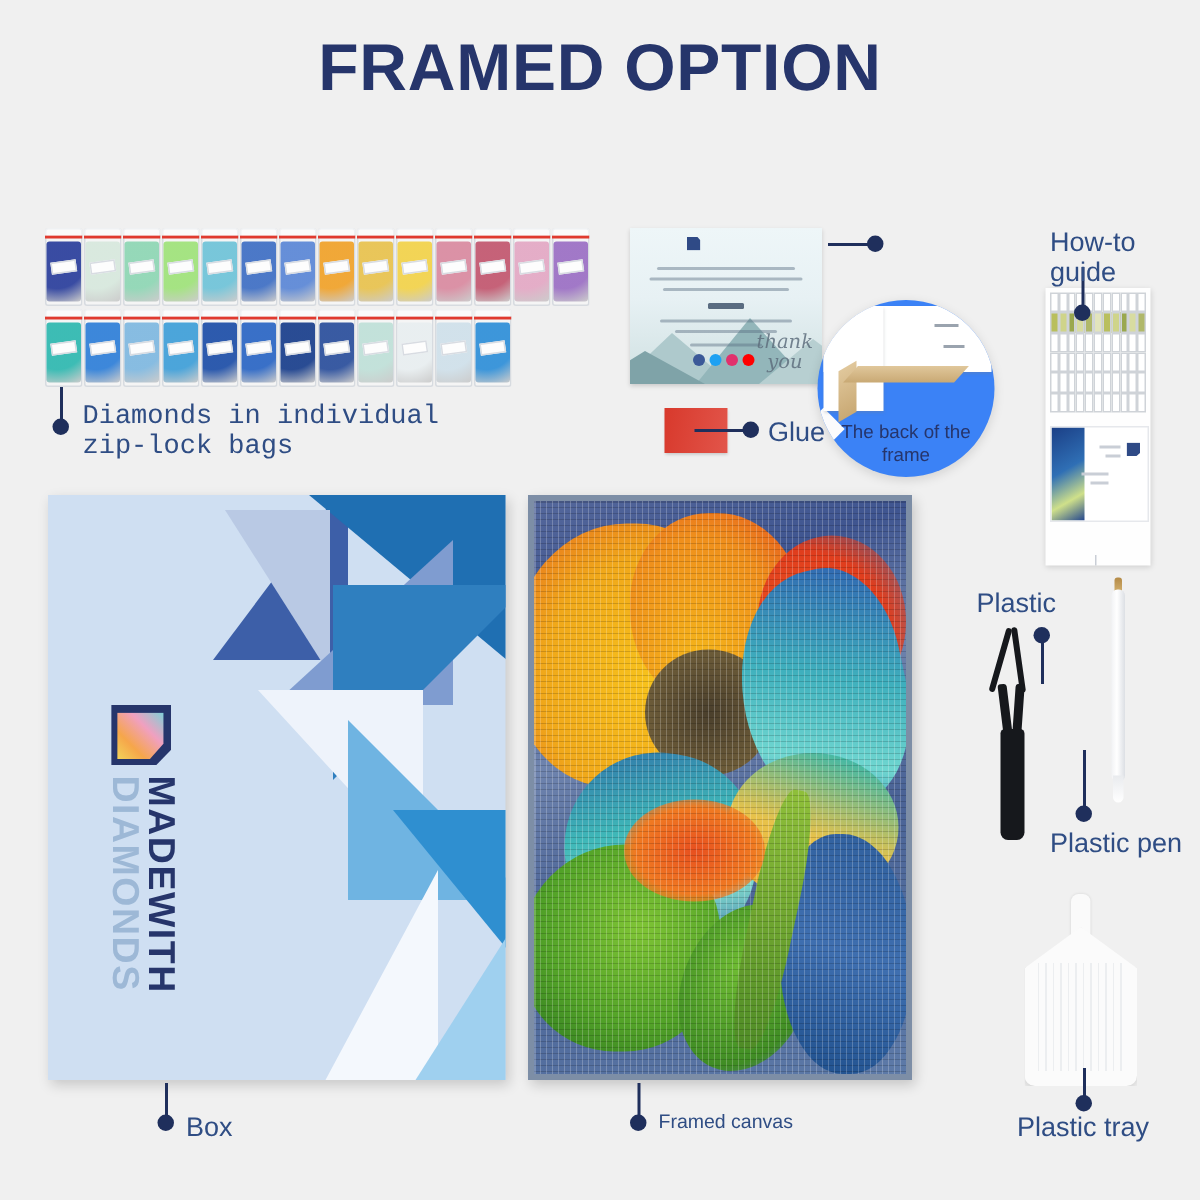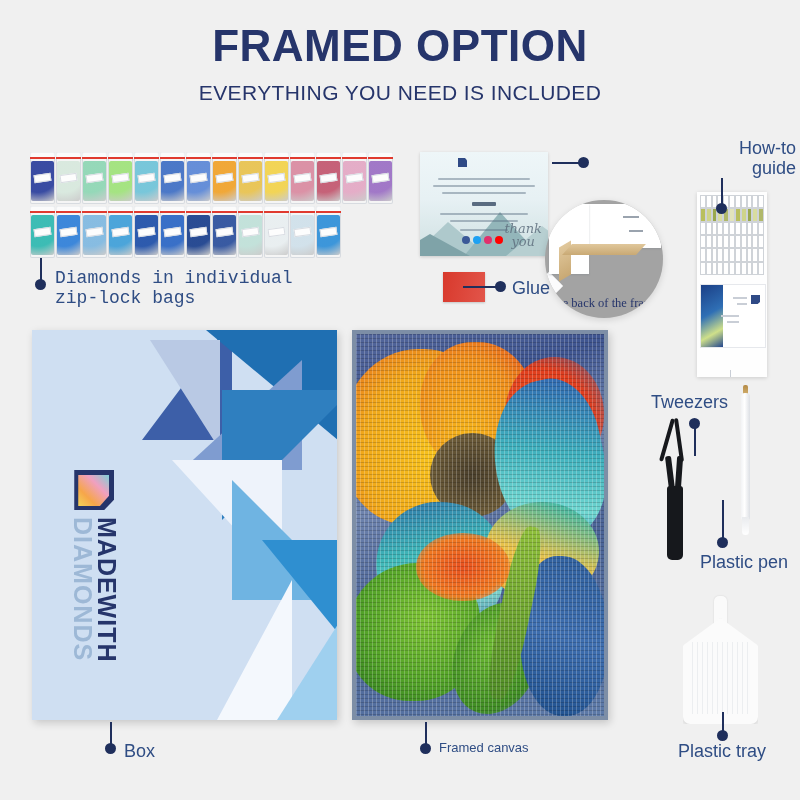--- a/index.html
+++ b/index.html
@@ -71,22 +71,22 @@
         font-family:"DejaVu Serif",serif;font-style:italic;font-size:13px;
         line-height:.95;text-align:center;opacity:.85;}
 
   
   .glue{position:absolute;left:443px;top:272px;width:42px;height:30px;
         background:linear-gradient(100deg,#d8392c,#e2554a);
         box-shadow:0 1px 2px rgba(0,0,0,.18);}
 
   
   .bubble{position:absolute;left:545px;top:200px;width:118px;height:118px;
-        border-radius:50%;background:#a3a3a3;overflow:hidden;
-        box-shadow:0 2px 7px rgba(0,0,0,.13);font-family:Liberation Serif, serif;}
+        border-radius:50%;background:#3b82f6;overflow:hidden;
+        box-shadow:0 2px 7px rgba(0,0,0,.13);}
   .bubble .tail{position:absolute;left:-6px;bottom:22px;width:20px;height:20px;
         background:#fbfbfc;transform:rotate(45deg);}
   .bubble .bd{position:absolute;inset:0;}
   .bubble .cap{position:absolute;left:0;right:0;bottom:8px;text-align:center;
         color:#26356b;font-size:12.5px;line-height:1.15;}
   .fr-canvas{position:absolute;background:#ffffff;
         box-shadow:0 1px 2px rgba(120,125,135,.35);}
   .fr-wood{position:absolute;background:linear-gradient(#e0c79b,#c9a974);}
 
   
@@ -157,21 +157,20 @@
         box-shadow:0 1px 4px rgba(0,0,0,.14);}
   .tray .gr{position:absolute;left:9px;top:46px;width:57px;height:72px;
         background:repeating-linear-gradient(90deg,#eceef0 0 1px,transparent 1px 5px);}
 </style>
 </head>
 <body>
 
 <div id="stage">
 
   <div class="hdr hdr-title">FRAMED OPTION</div>
-  <div class="hdr hdr-sub">EVERYTHING YOU NEED IS INCLUDED</div>
 
   <div class="bagrow" id="bagrow1" style="left:30px;top:152px;">
       <div class="bag">
         <span class="beads" style="background: radial-gradient(circle at 30% 30%, rgb(43, 63, 156) 0%, rgb(43, 63, 156) 60%, rgba(0, 0, 0, 0.18) 100%);"></span>
         <span class="zip" style="background: rgb(224, 58, 47);"></span>
         <span class="tag"></span>
       </div>
       <div class="bag">
         <span class="beads" style="background: radial-gradient(circle at 30% 30%, rgb(215, 232, 221) 0%, rgb(215, 232, 221) 60%, rgba(0, 0, 0, 0.18) 100%);"></span>
         <span class="zip" style="background: rgb(224, 58, 47);"></span>
@@ -431,21 +430,21 @@
       <div class="lg"></div>
       <div class="bar" style="right:18px;top:12px;width:14px;"></div>
       <div class="bar" style="right:18px;top:18px;width:10px;"></div>
       <div class="bar" style="right:26px;top:30px;width:18px;"></div>
       <div class="bar" style="right:26px;top:36px;width:12px;"></div>
     </div>
     <div class="lead v" style="left:33px;top:178px;height:14px;width:1px;background:#c9ced6;"></div>
   </div>
   <div class="lead v" style="left:721px;top:178px;height:28px;"></div>
   <div class="dot" style="left:716px;top:203px;"></div>
-  <div class="label" style="left:700px;top:138px;font-size:18px;text-align:right;width:96px;">How-to
+  <div class="label" style="left:700px;top:151px;font-size:18px;text-align:left;width:96px;">How-to
 guide</div>
 
   <div class="box">
     <div class="poly" style="left:110px;top:-10px;border-left:90px solid transparent;border-bottom:120px solid #3d5fa8;"></div>
     <div class="poly" style="left:150px;top:-20px;border-right:180px solid #1f6fb2;border-bottom:150px solid transparent;"></div>
     <div class="poly" style="left:118px;top:10px;border-left:70px solid transparent;border-top:110px solid #b9c9e4;"></div>
     <div class="poly" style="left:150px;top:30px;border-right:120px solid #7f9cd0;border-top:110px solid transparent;"></div>
     <div class="poly" style="left:190px;top:60px;border-left:130px solid #2f7fbf;border-bottom:130px solid transparent;"></div>
     <div class="poly" style="left:140px;top:130px;border-right:110px solid #eef3fb;border-bottom:120px solid transparent;"></div>
     <div class="poly" style="left:200px;top:150px;border-left:120px solid #6fb4e2;border-top:120px solid transparent;"></div>
@@ -517,21 +516,21 @@
 
   <div class="twz" style="left:655px;top:418px;width:40px;height:140px;">
     <b style="left:10px;top:0;width:4px;height:44px;transform:rotate(16deg);"></b>
     <b style="left:22px;top:0;width:4px;height:44px;transform:rotate(-8deg);"></b>
     <b style="left:12px;top:38px;width:6px;height:34px;transform:rotate(-7deg);"></b>
     <b style="left:21px;top:38px;width:6px;height:34px;transform:rotate(4deg);"></b>
     <b style="left:12px;top:68px;width:16px;height:74px;border-radius:3px 3px 5px 5px;"></b>
   </div>
   <div class="lead v" style="left:694px;top:424px;height:32px;"></div>
   <div class="dot" style="left:689px;top:418px;"></div>
-  <div class="label" style="left:651px;top:392px;font-size:18px;">Tweezers</div>
+  <div class="label" style="left:651px;top:392px;font-size:18px;">Plastic</div>
 
   <div class="pen">
     <div class="tip"></div>
     <div class="body"></div>
     <div class="end"></div>
   </div>
   <div class="lead v" style="left:722px;top:500px;height:42px;"></div>
   <div class="dot" style="left:717px;top:537px;"></div>
   <div class="label" style="left:700px;top:552px;font-size:18px;">Plastic pen</div>
 

